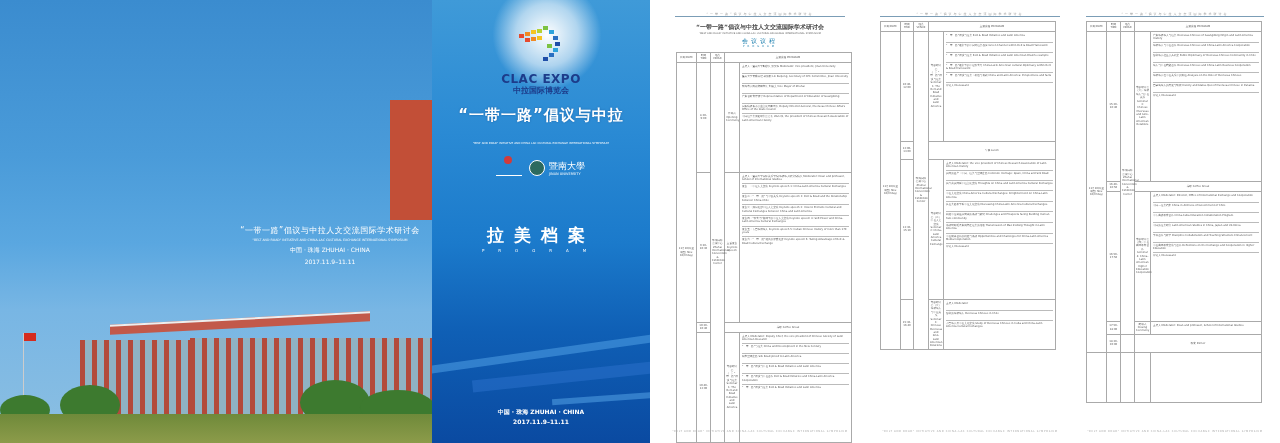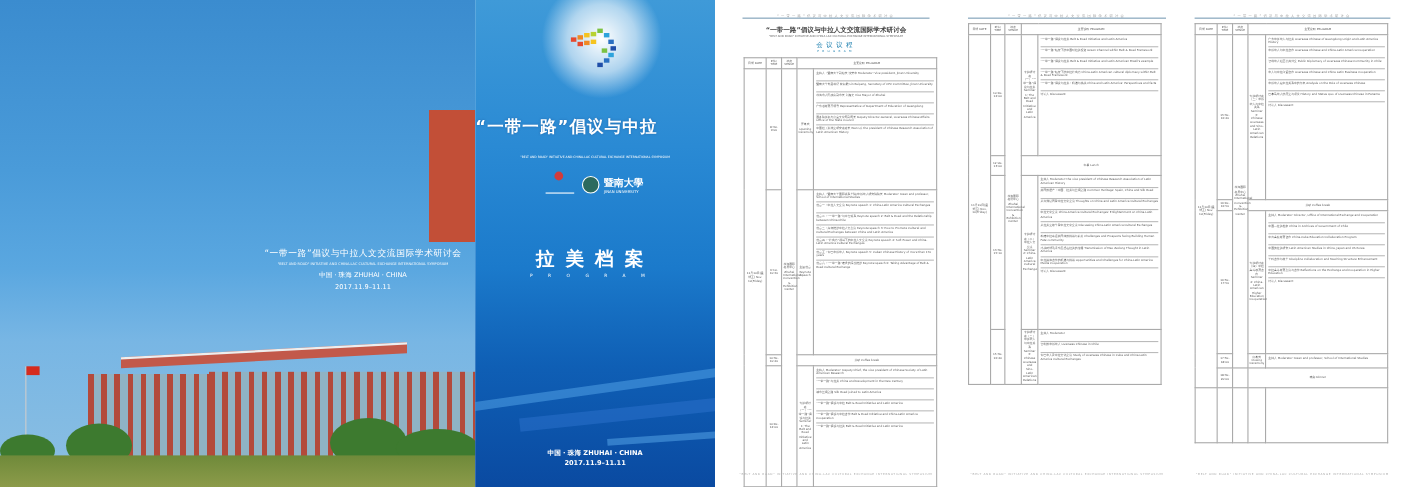--- a/index.html
+++ b/index.html
@@ -23,25 +23,25 @@
 .flag{position:absolute;left:23px;top:333px;width:1px;height:80px;background:#ccc}
 .flag::after{content:"";position:absolute;left:1px;top:0;width:12px;height:8px;background:#d52b1e}
 
 
 .front{position:absolute;left:432px;top:0;width:218px;height:443px;background:linear-gradient(180deg,#3f9ad8 0%,#2a8ad4 30%,#1b7acb 55%,#0f5fb5 75%,#0a4aa1 100%);overflow:hidden;color:#fff}
 .glow{position:absolute;left:60px;top:-20px;width:110px;height:110px;border-radius:50%;background:radial-gradient(circle,#ffffff 0%,rgba(255,255,255,.6) 40%,rgba(255,255,255,0) 70%)}
 .logo{position:absolute;left:85px;top:20px;width:50px;height:45px}
 .logo span{position:absolute;width:5px;height:4px}
 .clac{position:absolute;left:0;width:218px;text-align:center;top:72px;font-size:12px;font-weight:bold;color:#1d3c8a;letter-spacing:.5px}
 .clac-cn{position:absolute;left:0;width:218px;text-align:center;top:85px;font-size:8px;font-weight:bold;color:#1d3c8a}
-.title1,.title2{position:absolute;left:0;width:218px;font-weight:bold;font-size:15px;letter-spacing:1px;text-shadow:0 0 2px rgba(0,40,100,.4)}
+.title1,.title2{position:absolute;left:0;width:218px;text-align:center;font-weight:bold;font-size:15px;letter-spacing:1px;text-shadow:0 0 2px rgba(0,40,100,.4)}
 .title1{top:106px}.title2{top:124px}
 .title-en{position:absolute;left:0;width:218px;text-align:center;top:141px;font-size:2.8px}
 .seal{position:absolute;left:97px;top:160px;width:16px;height:16px;border-radius:50%;background:#2c6a5e;border:1px solid #fff}
-.jnu-cn{position:absolute;left:117px;top:160px;font-size:9px;font-weight:bold}
+.jnu-cn{position:absolute;left:117px;top:160px;font-size:9px;font-weight:normal}
 .jnu-en{position:absolute;left:117px;top:172px;font-size:3.5px}
 .hq-logo{position:absolute;left:64px;top:162px;width:26px;height:14px;border-bottom:1px solid #fff}
 .hq-logo::before{content:"";position:absolute;left:8px;top:-6px;width:8px;height:8px;border-radius:50%;background:#d23b3b}
 .prog-cn{position:absolute;left:0;width:218px;text-align:center;top:224px;font-size:17px;font-weight:bold;letter-spacing:10px}
 .prog-en{position:absolute;left:0;width:218px;text-align:center;top:248px;font-size:4px;letter-spacing:14px}
 .stripe{position:absolute;background:rgba(80,160,230,.55);height:8px}
 .fcity{position:absolute;left:0;width:218px;text-align:center;top:408px;font-size:6px;font-weight:bold}
 .fdate{position:absolute;left:0;width:218px;text-align:center;top:418px;font-size:6px;font-weight:bold}
 
 
@@ -98,20 +98,22 @@
       <span style="left:20px;top:16px;background:#f5c421"></span>
       <span style="left:26px;top:6px;background:#7cc242"></span>
       <span style="left:32px;top:10px;background:#2ea3dc"></span>
       <span style="left:36px;top:16px;background:#2a6fc1"></span>
       <span style="left:38px;top:22px;background:#1f4ea8"></span>
       <span style="left:36px;top:28px;background:#2ea3dc"></span>
       <span style="left:32px;top:33px;background:#2a6fc1"></span>
       <span style="left:26px;top:37px;background:#1f4ea8"></span>
       <span style="left:30px;top:24px;background:#7cc242"></span>
     </div>
+    <div class="clac">CLAC EXPO</div>
+    <div class="clac-cn">中拉国际博览会</div>
     <div class="title1">“一带一路”倡议与中拉</div>
     <div class="title-en">"BELT AND ROAD" INITIATIVE AND CHINA-LAC CULTURAL EXCHANGE INTERNATIONAL SYMPOSIUM</div>
     <div class="hq-logo"></div>
     <div class="seal"></div>
     <div class="jnu-cn">暨南大學</div>
     <div class="jnu-en">JINAN UNIVERSITY</div>
     <div class="prog-cn">拉美档案</div>
     <div class="prog-en">PROGRAM</div>
     <div class="stripe" style="left:-10px;top:350px;width:240px;transform:rotate(-8deg)"></div>
     <div class="stripe" style="left:40px;top:370px;width:200px;height:12px;transform:rotate(-6deg);background:rgba(40,110,200,.6)"></div>

